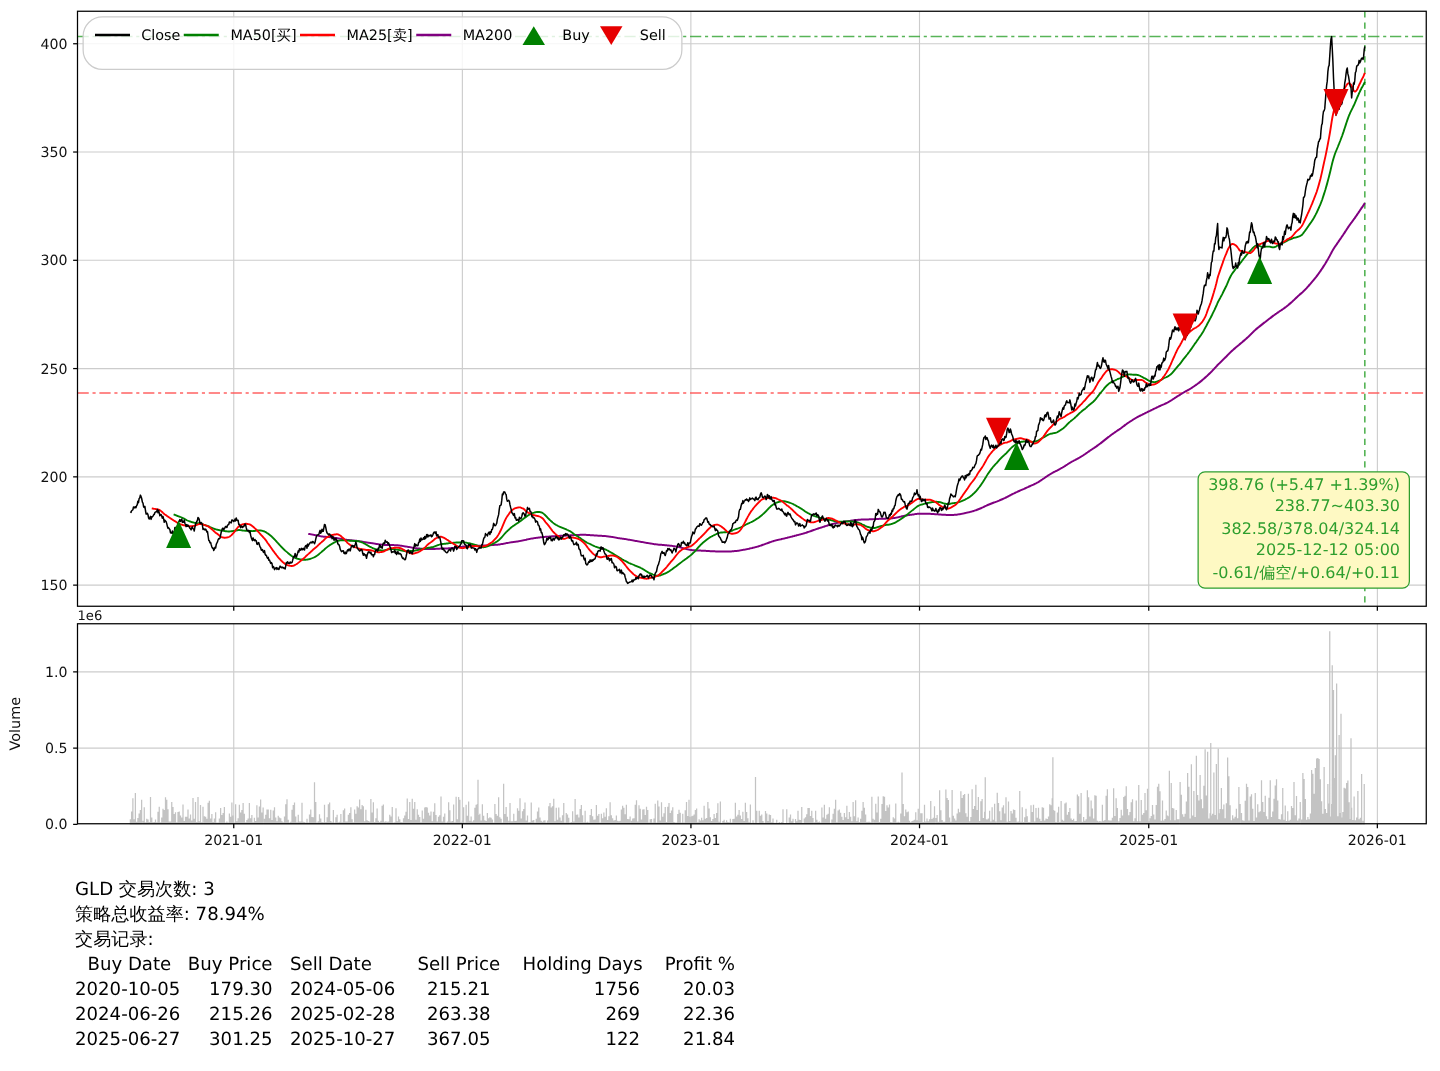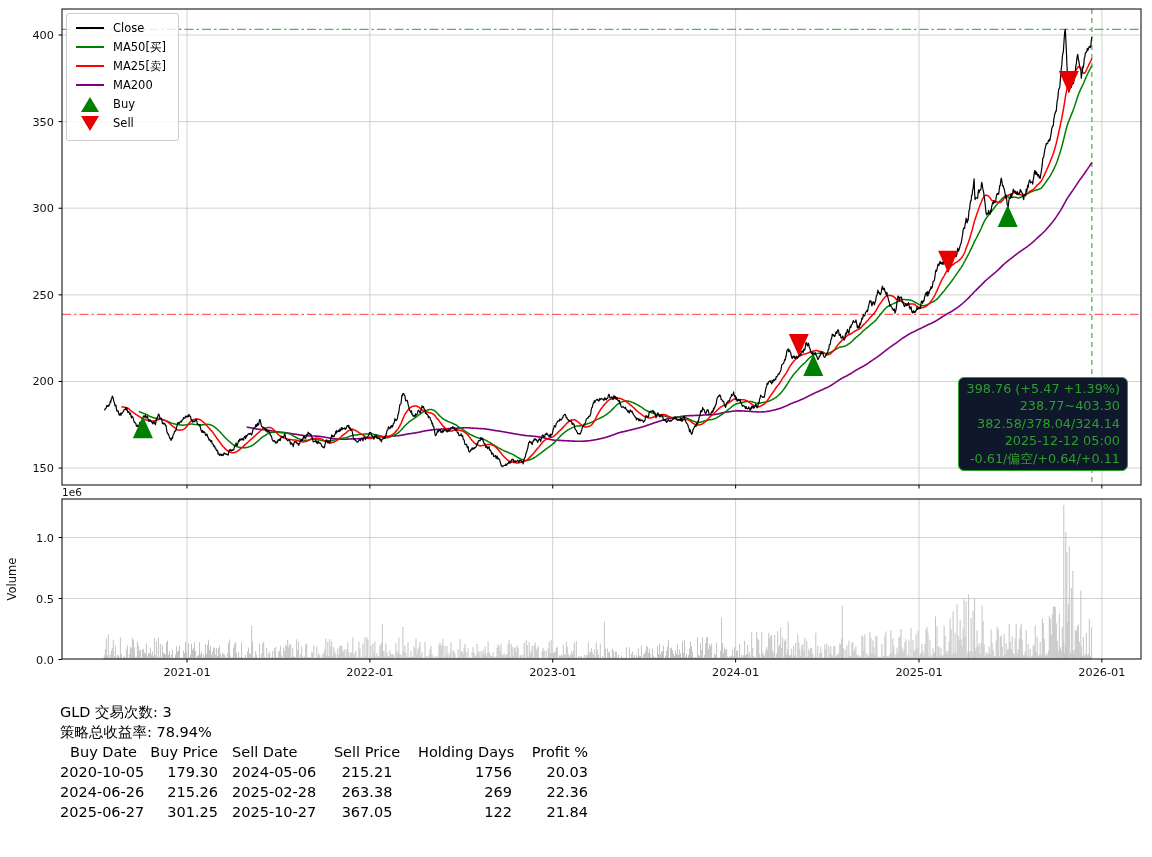--- a/index.html
+++ b/index.html
@@ -1,29 +1,29 @@
 <!DOCTYPE html>
 <html><head>
 <meta charset="utf-8">
 <style>
   html,body{margin:0;padding:0;background:#ffffff;}
   .fig{position:relative;width:1152px;height:857px;background:#fff;
        font-family:"DejaVu Sans","Liberation Sans",sans-serif;color:#000;overflow:hidden;}
   svg text{font-family:"DejaVu Sans","Liberation Sans",sans-serif;}
   .legend{position:absolute;left:66px;top:13px;background:rgba(255,255,255,.82);
-          border:1px solid #cccccc;border-radius:3px;padding:6px 12px 9px 9px;
-          display:flex;flex-direction:column;gap:3px;z-index:3;}
+          border:1px solid #cccccc;border-radius:16px;padding:6px 12px 19px 9px;
+          display:flex;flex-direction:row;gap:3px;z-index:3;}
   .legend .lrow{display:flex;align-items:center;height:16px;}
   .legend .sw{width:28px;margin-right:9px;display:flex;justify-content:center;align-items:center;}
   .legend .swline{width:28px;height:2.6px;}
   .legend .tri-up{width:0;height:0;border-left:9px solid transparent;border-right:9px solid transparent;border-bottom:15px solid #008000;}
   .legend .tri-down{width:0;height:0;border-left:9px solid transparent;border-right:9px solid transparent;border-top:15px solid #e60000;}
   .legend .lbl{font-size:11.5px;line-height:14px;white-space:nowrap;}
   .annot{position:absolute;right:24px;top:377px;z-index:3;text-align:right;
-         border:1.5px solid #2e9e2e;border-radius:6px;background:#0f172a;color:#2e9e2e;
+         border:1.5px solid #2e9e2e;border-radius:6px;background:#fef9c3;color:#2e9e2e;
          padding:2px 7px 3px 8px;font-size:12.8px;line-height:17.4px;white-space:nowrap;}
   .stats{position:absolute;left:60px;top:702px;font-size:14.5px;line-height:20px;white-space:nowrap;}
   .trow{display:flex;}
   .trow span{display:inline-block;}
   .c0{width:86px;text-align:left;}
   .c1{width:72px;text-align:right;}
   .c2{width:96px;text-align:left;padding-left:14px;}
   .c3{width:78px;text-align:center;}
   .c4{width:94px;text-align:right;margin-left:12px;}
   .c5{width:76px;text-align:right;}
@@ -175,20 +175,21 @@
     <div>398.76 (+5.47 +1.39%)</div>
     <div>238.77~403.30</div>
     <div>382.58/378.04/324.14</div>
     <div>2025-12-12 05:00</div>
     <div>-0.61/偏空/+0.64/+0.11</div>
   </div>
 
   <div class="stats">
     <div>GLD 交易次数: 3</div>
     <div>策略总收益率: 78.94%</div>
+    <div>交易记录:</div>
     <div id="trades-table">
         <div class="trow thead">
           <span class="c0">Buy Date</span>
           <span class="c1">Buy Price</span>
           <span class="c2">Sell Date</span>
           <span class="c3">Sell Price</span>
           <span class="c4">Holding Days</span>
           <span class="c5">Profit %</span>
         </div>
         <div class="trow">

